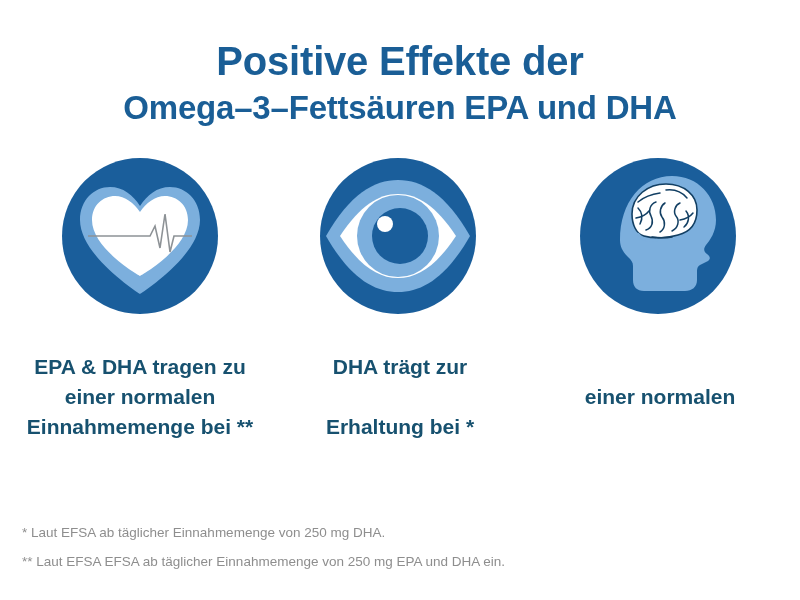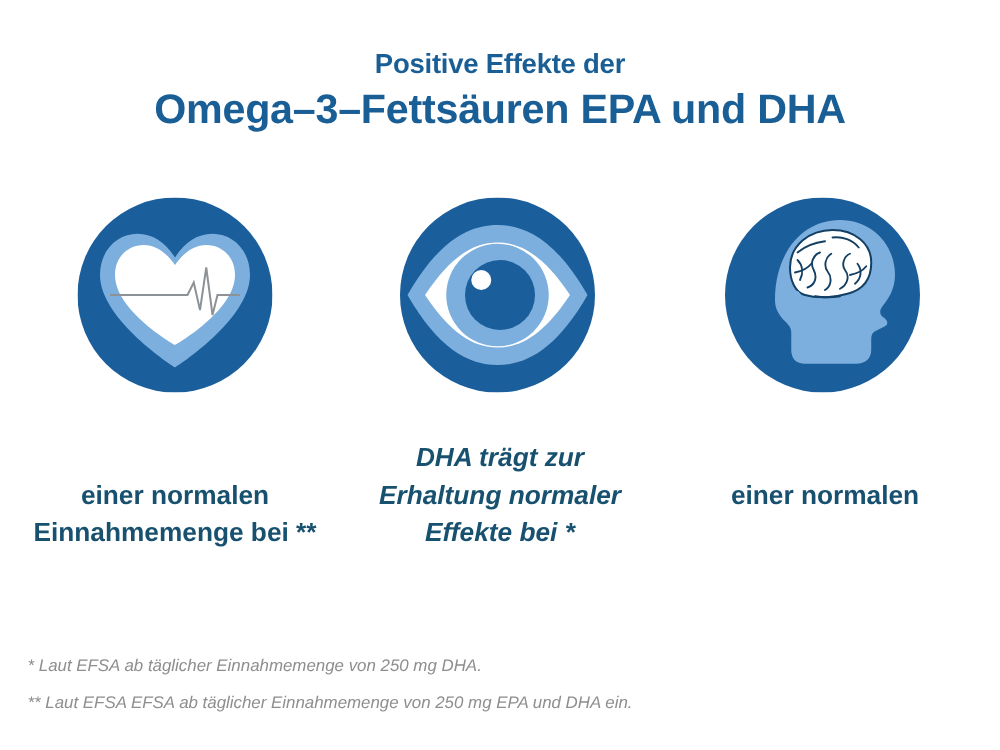--- a/index.html
+++ b/index.html
@@ -30,21 +30,21 @@
     left: 0;
     width: 800px;
     text-align: center;
     color: #1a5e96;
     font-weight: bold;
     line-height: 1.18;
     letter-spacing: -0.2px;
   }
   .title-line1 {
     display: block;
-    font-size: 22px;
+    font-size: 40px;
   }
   .title-line2 {
     display: block;
     font-size: 33px;
     margin-top: 4px;
   }
 
   
   .icon-row {
     position: absolute;
@@ -80,37 +80,36 @@
   .caption {
     position: absolute;
     top: 0;
     text-align: center;
     color: #17516f;
     font-weight: bold;
     font-size: 21px;
     line-height: 1.42;
   }
   .caption.cap-0 { left: 4px;   width: 272px; }
-  .caption.cap-1 { left: 272px; width: 256px; font-style: italic; }
+  .caption.cap-1 { left: 272px; width: 256px; }
   .caption.cap-2 { left: 522px; width: 276px; }
 
   
   .footnotes {
     position: absolute;
     left: 22px;
     top: 518px;
     width: 760px;
     color: #8e8e8e;
     font-size: 13.5px;
     line-height: 2.15;
   }
   .footnote {
     display: block;
     white-space: nowrap;
-    font-style: italic;
   }
 </style>
 </head>
 <body>
 
 <div class="infographic">
 
   <div class="title-block">
     <span class="title-line1">Positive Effekte der</span>
     <span class="title-line2">Omega–3–Fettsäuren EPA und DHA</span>
@@ -176,29 +175,29 @@
 
         <path d="M58 76 C62 82 70 84 77 82" fill="none" stroke="#7cafdd" stroke-width="2.4" stroke-linecap="round"></path>
       </svg>
     </div>
 
   </div>
 
   <div class="caption-row">
 
     <div class="caption cap-0">
-      <br>
+      <span>EPA &amp; DHA tragen zu</span><br>
       <span>einer normalen</span><br>
       <span>Einnahmemenge bei **</span>
     </div>
 
     <div class="caption cap-1">
       <span>DHA trägt zur</span><br>
-      <span>Erhaltung normaler</span><br>
-      <span>Effekte bei *</span>
+      <br>
+      <span>Erhaltung bei *</span>
     </div>
 
     <div class="caption cap-2">
       <br>
       <span>einer normalen</span><br>
     </div>
 
   </div>
 
   <div class="footnotes">

